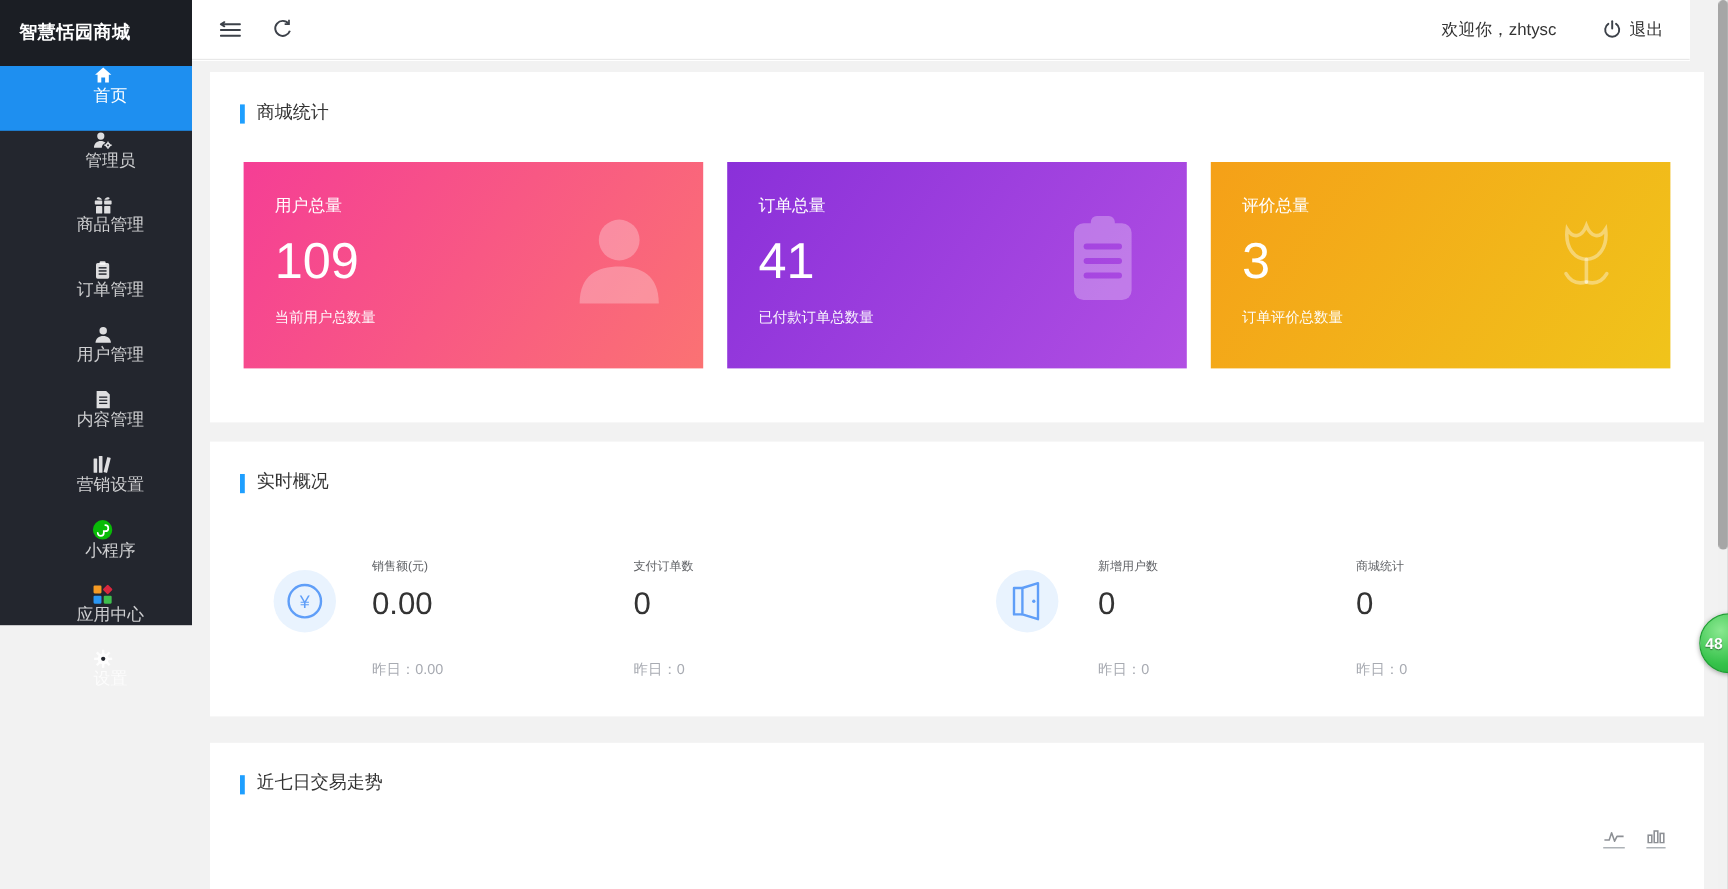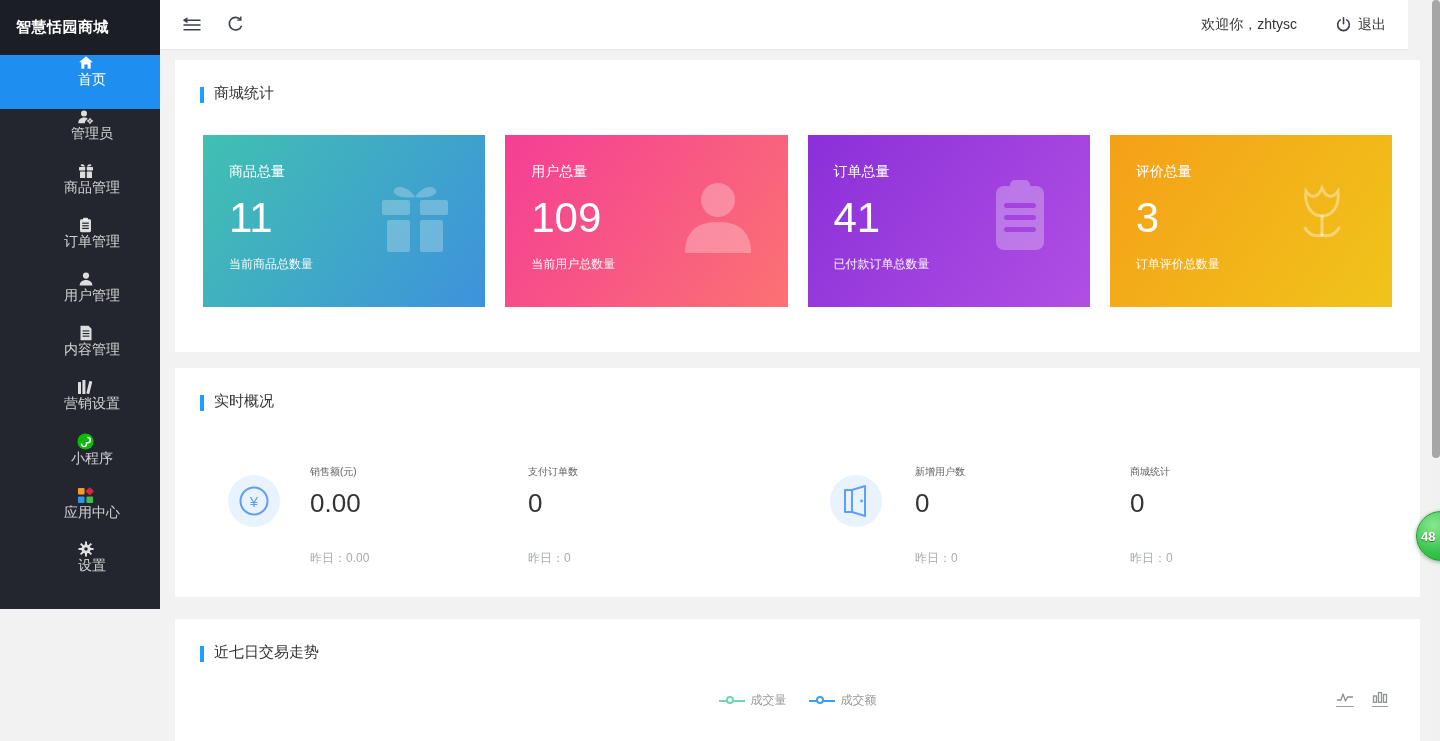--- a/index.html
+++ b/index.html
@@ -1,20 +1,20 @@
 <!DOCTYPE html>
 <html><head>
 <meta charset="utf-8">
 <style>
   * { margin:0; padding:0; box-sizing:border-box; }
   html,body { width:1440px; height:741px; overflow:hidden;
     font-family:"Liberation Sans","DejaVu Sans",sans-serif; background:#f2f2f2; }
 
   
-  .sidebar { position:fixed; left:0; top:0; width:160px; height:609px; background:#23262e; z-index:5; }
+  .sidebar { position:fixed; left:0; top:0; width:160px; height:521px; background:#23262e; z-index:5; }
   .logo { height:55px; background:#1b1e24; color:#fff; font-size:15px; font-weight:bold;
     display:flex; align-items:center; padding-left:16px; letter-spacing:.5px; }
   .menu-item { height:54px; display:flex; align-items:center; padding-left:24px;
     color:rgba(255,255,255,.78); font-size:14px; cursor:pointer;flex-direction:column; }
   .menu-item.active { background:#1e8ff0; color:#fff; }
   .mi-icon { width:20px; margin-right:13px; display:flex; justify-content:center; align-items:center; color:rgba(255,255,255,.85); }
   .menu-item.active .mi-icon { color:#fff; }
 
   
   .header { position:fixed; left:160px; top:0; width:1248px; height:50px; background:#fff;
@@ -236,35 +236,20 @@
 
 <div class="content">
 
   <div class="panel panel-1">
     <div class="p-title">
       <span class="p-bar"></span>
       <span class="p-text">商城统计</span>
     </div>
     <div class="cards">
 
-      <div class="stat-card" style="background: linear-gradient(125deg, rgb(65, 192, 177), rgb(62, 146, 220));">
-        <div class="sc-label">商品总量</div>
-        <div class="sc-value">11</div>
-        <div class="sc-desc">当前商品总数量</div>
-        <div class="sc-icon">
-          <svg width="92" height="92" viewBox="0 0 92 92" fill="rgba(255,255,255,.25)">
-              <path d="M46 26c-6-10-18-13-21-7-2 5 8 9 21 7z"></path>
-              <path d="M46 26c6-10 18-13 21-7 2 5-8 9-21 7z"></path>
-              <rect x="13" y="29" width="28" height="15" rx="2"></rect>
-              <rect x="51" y="29" width="28" height="15" rx="2"></rect>
-              <rect x="18" y="49" width="23" height="32" rx="2"></rect>
-              <rect x="51" y="49" width="23" height="32" rx="2"></rect>
-            </svg>
-        </div>
-      </div>
 
       <div class="stat-card" style="background: linear-gradient(125deg, rgb(245, 62, 149), rgb(251, 114, 115));">
         <div class="sc-label">用户总量</div>
         <div class="sc-value">109</div>
         <div class="sc-desc">当前用户总数量</div>
         <div class="sc-icon">
           <svg width="92" height="92" viewBox="0 0 92 92" fill="rgba(255,255,255,.28)">
               <circle cx="46" cy="29" r="17"></circle>
               <path d="M13 82c0-24 15-31 33-31s33 7 33 31z"></path>
             </svg>
@@ -349,36 +334,20 @@
         <div class="yest">昨日：0</div>
       </div>
     </div>
   </div>
 
   <div class="panel panel-3">
     <div class="p-title">
       <span class="p-bar"></span>
       <span class="p-text">近七日交易走势</span>
     </div>
-    <div class="legend">
-      <div class="legend-item">
-        <span class="lg-mark">
-            <span class="lg-line" style="background: rgb(111, 213, 178);"></span>
-            <span class="lg-dot" style="border-color: rgb(111, 213, 178);"></span>
-          </span>
-        <span>成交量</span>
-      </div>
-      <div class="legend-item">
-        <span class="lg-mark">
-            <span class="lg-line" style="background: rgb(59, 160, 240);"></span>
-            <span class="lg-dot" style="border-color: rgb(59, 160, 240);"></span>
-          </span>
-        <span>成交额</span>
-      </div>
-    </div>
     <div class="toolbox">
       <span class="tb-btn">
         <svg width="18" height="12" viewBox="0 0 18 12" fill="none" stroke="#8d9095" stroke-width="1.3" stroke-linejoin="round">
             <path d="M1 9h4l2-6 2.5 7 2-4H17"></path>
           </svg>
       </span>
       <span class="tb-btn">
         <svg width="16" height="12" viewBox="0 0 16 12" fill="none" stroke="#8d9095" stroke-width="1.3">
             <rect x="1.5" y="5" width="3" height="6.3"></rect>
             <rect x="6.5" y="1.5" width="3" height="9.8"></rect>

